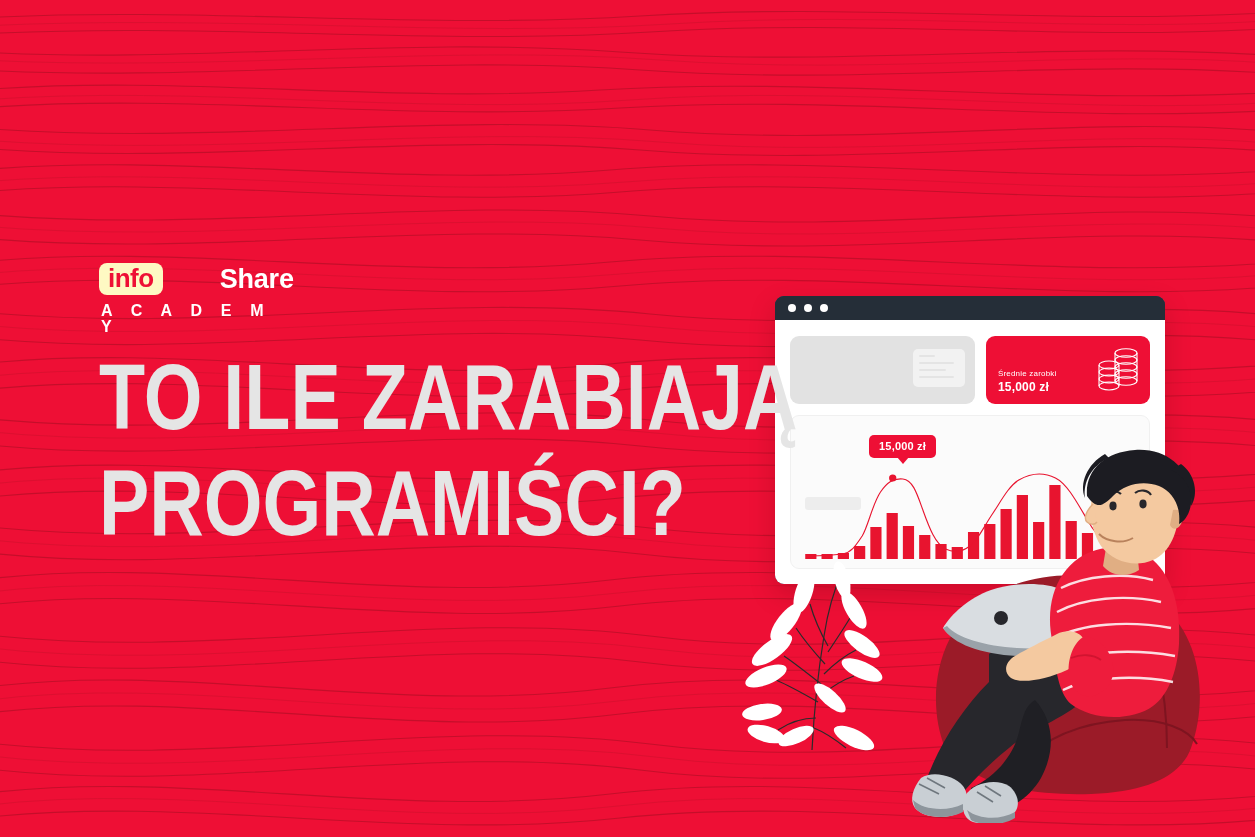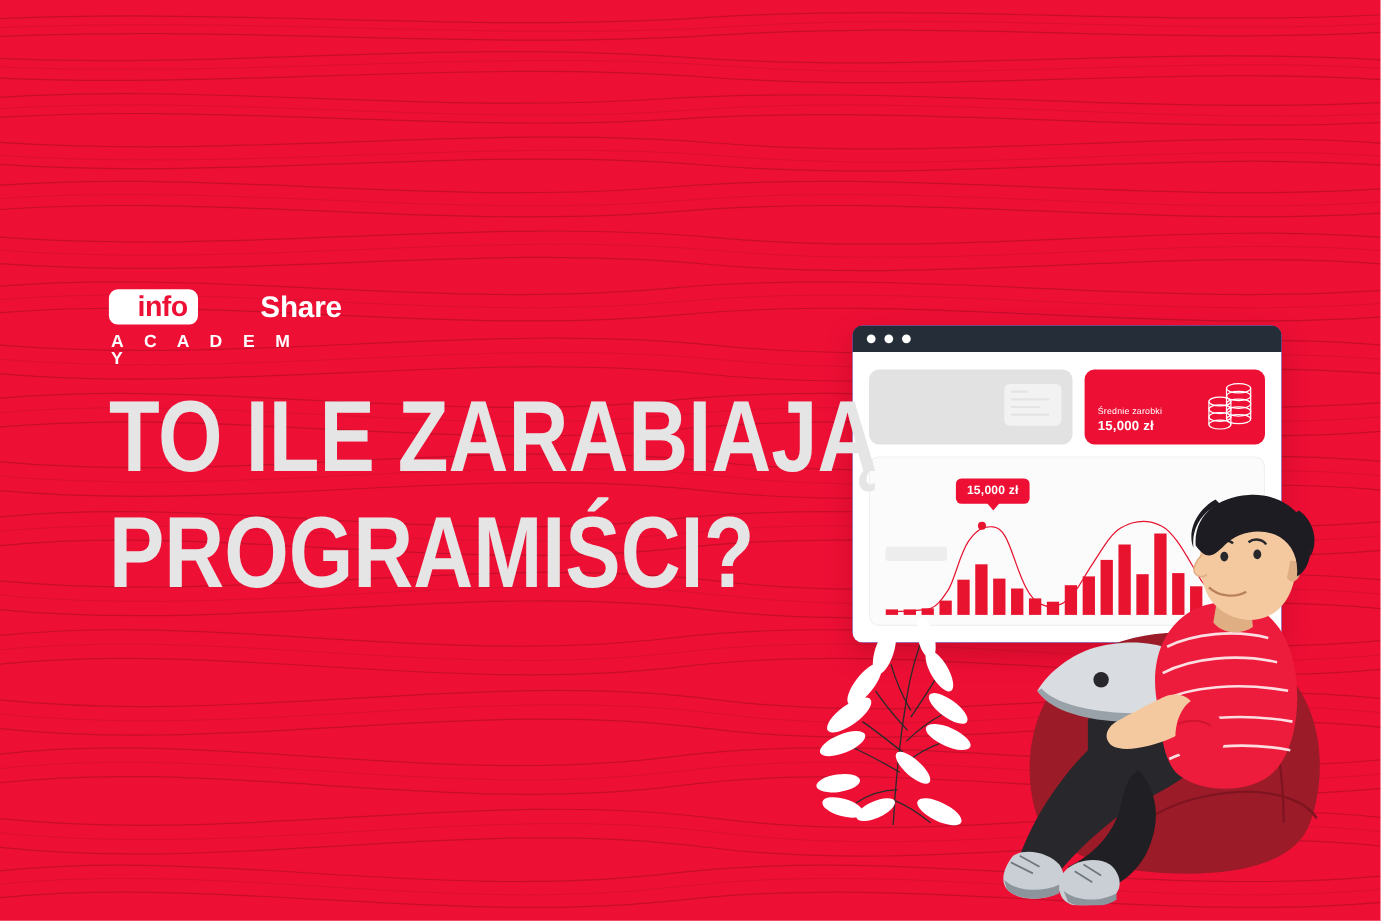--- a/index.html
+++ b/index.html
@@ -35,23 +35,23 @@
     z-index: 5;
     width: 172px;
   }
   .logo-row {
     display: flex;
     align-items: center;
     gap: 9px;
     height: 36px;
   }
   .logo-info-box {
-    background: #ffffff;
+    background: #fef9c3;
     border-radius: 8px;
-    padding: 2px 9px 4px 26px;
+    padding: 2px 9px 4px 9px;
     display: flex;
     align-items: center;
   }
   .logo-info-text {
     color: #EE0F35;
     font-size: 26px;
     font-weight: 700;
     letter-spacing: -0.5px;
     line-height: 1;
     font-family: "Liberation Sans", sans-serif;
@@ -99,21 +99,21 @@
   
   .browser-window {
     position: absolute;
     left: 775px;
     top: 296px;
     width: 390px;
     height: 288px;
     z-index: 3;
     border-radius: 9px;
     overflow: hidden;
-    background: #3b82f6;
+    background: #0c4a6e;
     box-shadow: 0 10px 26px rgba(80, 0, 10, 0.22);
   }
   .browser-titlebar {
     height: 24px;
     background: #252E38;
     display: flex;
     align-items: center;
     padding-left: 13px;
     gap: 8px;
   }

